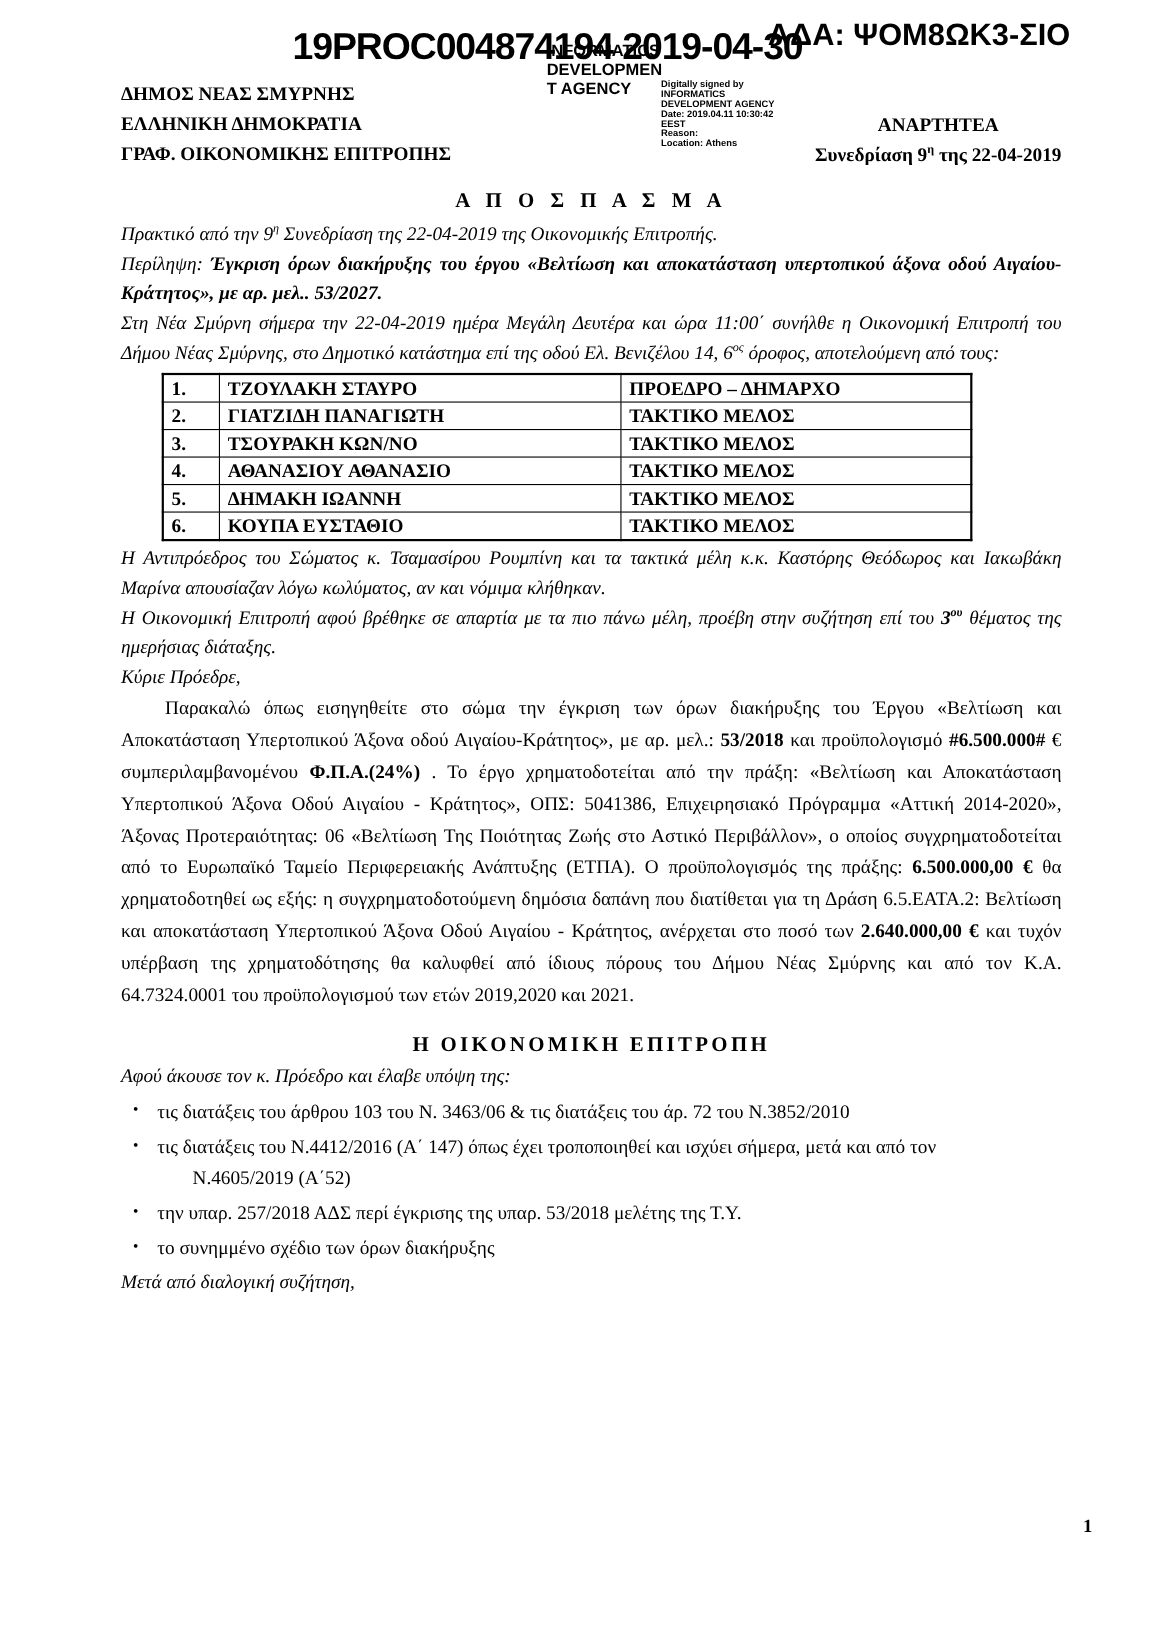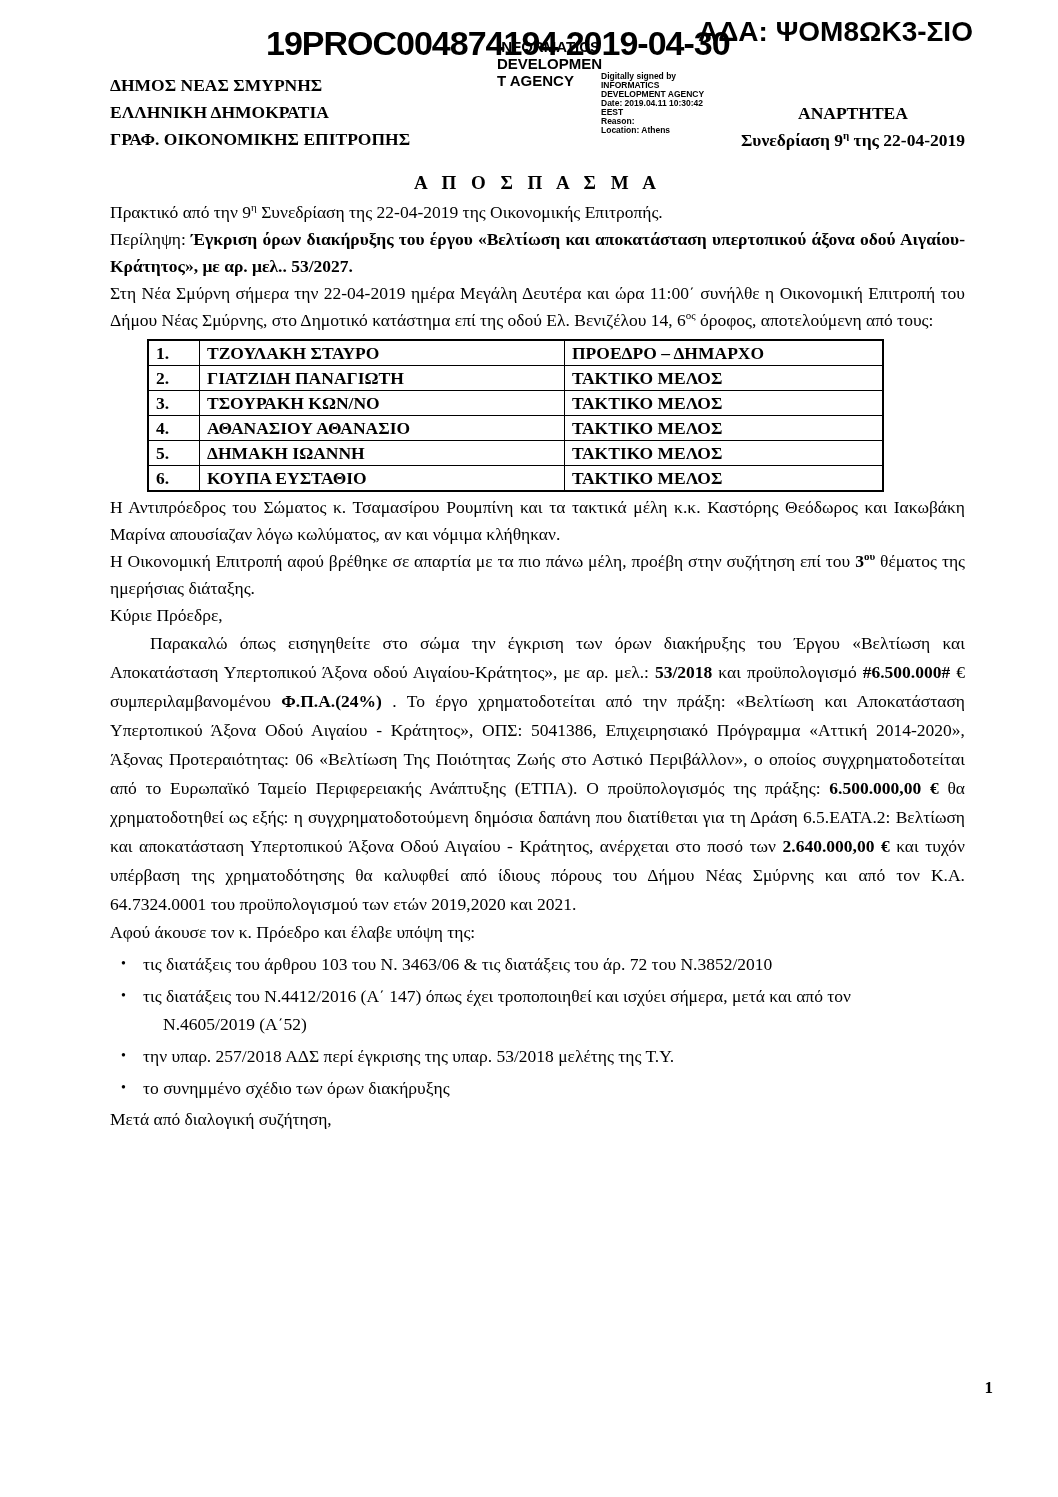--- a/index.html
+++ b/index.html
@@ -39,21 +39,21 @@
   .meta{
     position:absolute;right:93px;top:100px;text-align:center;
     font-weight:bold;font-size:17.5px;line-height:27px;white-space:nowrap;
   }
   
   .content{position:absolute;left:110px;top:170px;width:855px;}
   .title{
     text-align:center;font-weight:bold;font-size:19px;
     letter-spacing:5px;margin:2px 0 5px 0;
   }
-  p.line{margin:0;font-size:17.5px;line-height:27px;}
+  p.line{margin:0;font-size:17.5px;line-height:27px;font-style:italic;}
   .just{text-align:justify;}
   sup{font-size:11px;line-height:0;}
   .bold{font-weight:bold;}
   
   table.members{
     border-collapse:collapse;border:2px solid #000;
     margin:5px 0 2px 37px;width:737px;
     font-weight:bold;font-size:17.5px;
   }
   table.members td{
@@ -72,21 +72,21 @@
     text-align:center;font-weight:bold;font-size:19px;
     letter-spacing:3px;margin:20px 0 4px 0;
   }
   .heard{margin-left:12px;}
   .bullets{margin:4px 0 0 0;}
   .bullet{
     display:flex;margin:2px 0 4px 11px;
     font-size:17.5px;line-height:28px;
   }
   .bullet .dot{width:22px;font-size:14px;}
-  .bullet .l2{margin-left:20px;}
+  .bullet .l2{margin-left:32px;}
   .closing{margin-top:30px;}
   .pagenum{
     position:absolute;right:65px;top:1378px;
     font-weight:bold;font-size:17px;
   }
 </style>
 </head>
 <body>
 
 <div class="page">
@@ -160,20 +160,21 @@
         </tr>
       </tbody>
     </table>
 
     <p class="line just">Η Αντιπρόεδρος του Σώματος κ. Τσαμασίρου Ρουμπίνη και τα τακτικά μέλη κ.κ.  Καστόρης Θεόδωρος και Ιακωβάκη Μαρίνα απουσίαζαν λόγω κωλύματος, αν και νόμιμα κλήθηκαν.</p>
     <p class="line just"><span>Η Οικονομική Επιτροπή αφού βρέθηκε σε απαρτία με τα πιο πάνω μέλη, προέβη στην συζήτηση επί του </span><span class="bold">3</span><sup class="bold">ου</sup><span> θέματος της ημερήσιας διάταξης.</span></p>
 
     <p class="line salutation">Κύριε Πρόεδρε,</p>
     <p class="request"><span>Παρακαλώ όπως εισηγηθείτε στο σώμα την έγκριση των όρων διακήρυξης του Έργου «Βελτίωση και Αποκατάσταση Υπερτοπικού Άξονα οδού Αιγαίου-Κράτητος», με αρ. μελ.: </span><span class="bold">53/2018</span><span> και προϋπολογισμό </span><span class="bold">#6.500.000#</span><span> € συμπεριλαμβανομένου </span><span class="bold">Φ.Π.Α.(24%)</span><span> . Το έργο χρηματοδοτείται από την πράξη: «Βελτίωση και Αποκατάσταση Υπερτοπικού Άξονα Οδού Αιγαίου - Κράτητος», ΟΠΣ: 5041386, Επιχειρησιακό Πρόγραμμα «Αττική 2014-2020»,  Άξονας Προτεραιότητας: 06 «Βελτίωση Της Ποιότητας Ζωής στο Αστικό Περιβάλλον», ο οποίος συγχρηματοδοτείται από το Ευρωπαϊκό Ταμείο Περιφερειακής Ανάπτυξης (ΕΤΠΑ). Ο προϋπολογισμός της πράξης: </span><span class="bold">6.500.000,00 €</span><span> θα χρηματοδοτηθεί ως εξής:  η συγχρηματοδοτούμενη δημόσια δαπάνη που διατίθεται για τη Δράση 6.5.ΕΑΤΑ.2: Βελτίωση και αποκατάσταση Υπερτοπικού Άξονα Οδού Αιγαίου - Κράτητος, ανέρχεται στο ποσό των </span><span class="bold">2.640.000,00 €</span><span> και τυχόν υπέρβαση της χρηματοδότησης θα καλυφθεί από ίδιους πόρους του Δήμου Νέας Σμύρνης και από τον Κ.Α. 64.7324.0001 του προϋπολογισμού των ετών 2019,2020 και 2021.</span></p>
 
+    <div class="committee">Η  ΟΙΚΟΝΟΜΙΚΗ  ΕΠΙΤΡΟΠΗ</div>
     <p class="line heard">Αφού άκουσε τον κ. Πρόεδρο και έλαβε υπόψη της:</p>
 
     <div class="bullets">
       <div class="bullet">
         <span class="dot">•</span>
         <div>
           <div>τις διατάξεις του άρθρου 103  του Ν. 3463/06 &amp; τις διατάξεις του  άρ. 72  του Ν.3852/2010</div>
         </div>
       </div>
       <div class="bullet">

